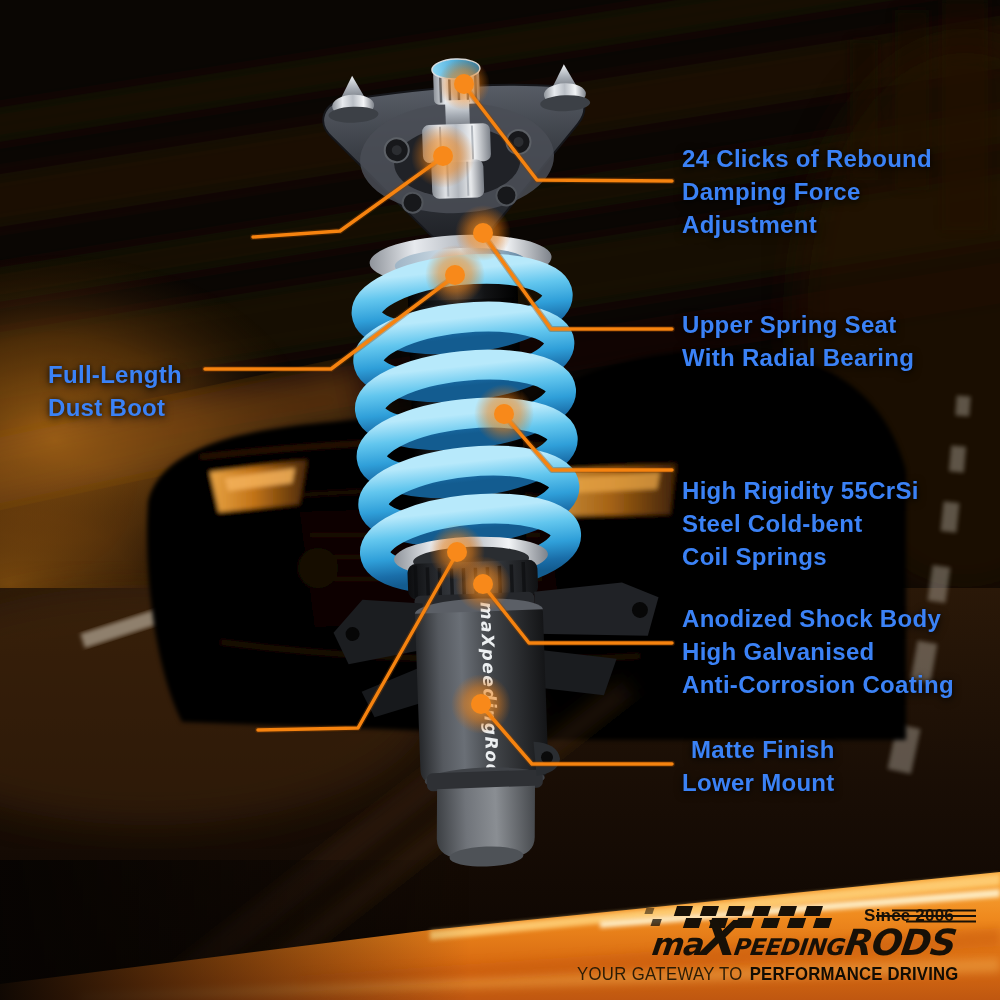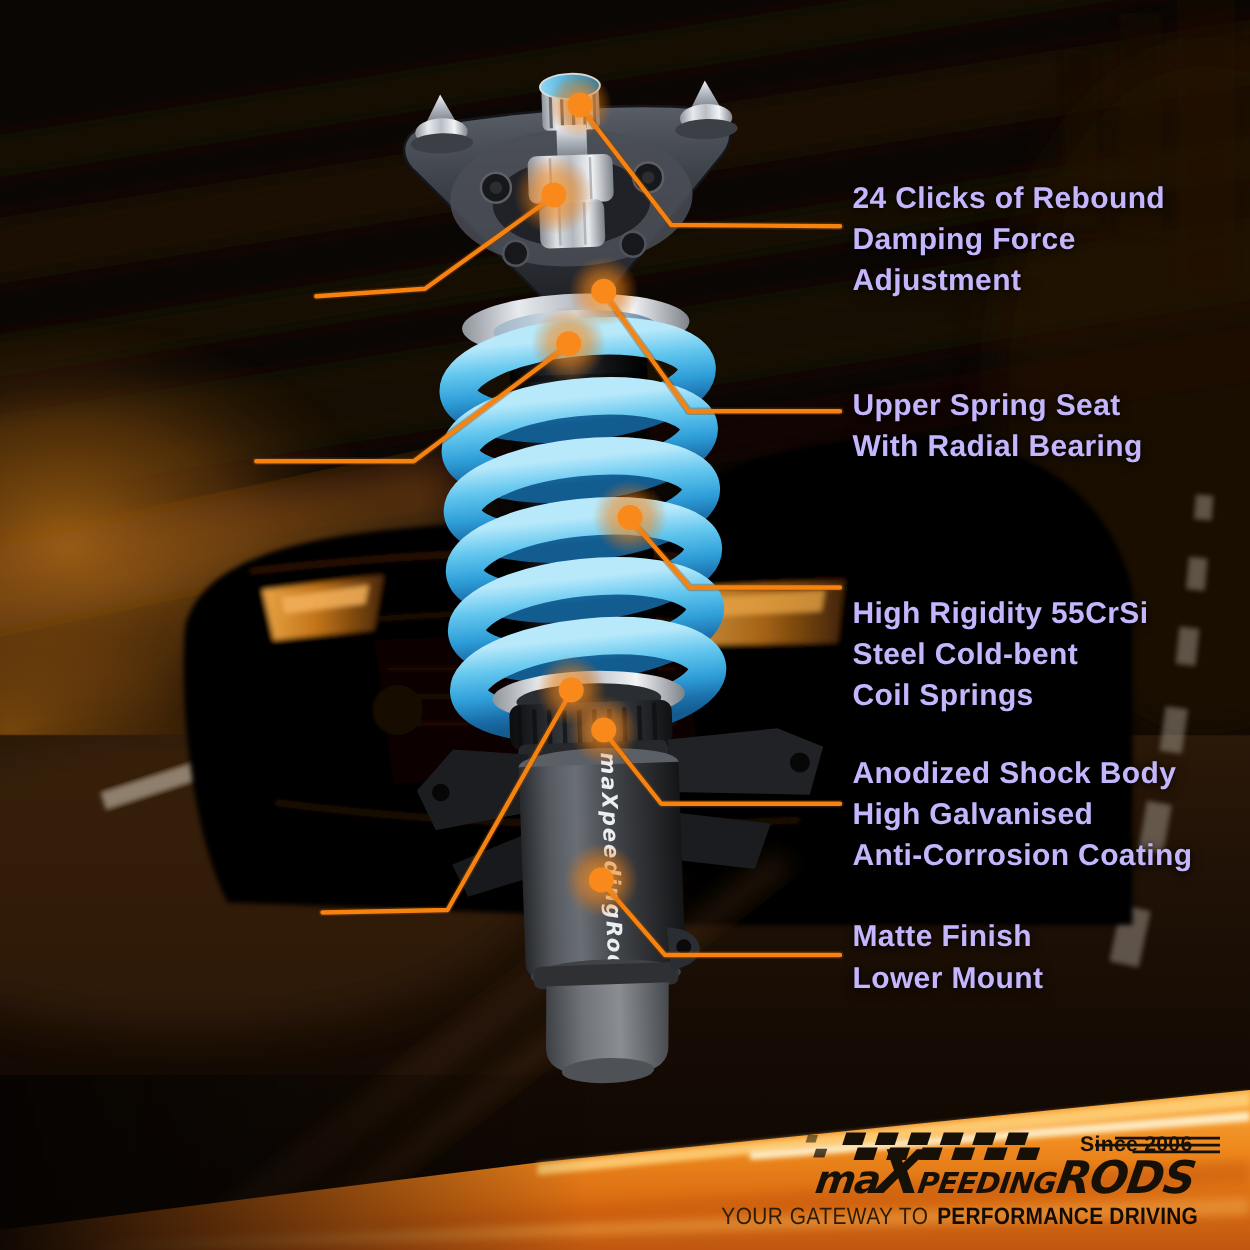--- a/index.html
+++ b/index.html
@@ -1,19 +1,19 @@
 <!DOCTYPE html>
 <html><head>
 <meta charset="utf-8">
 <style>
   html,body{margin:0;padding:0;background:#000;}
   .stage{position:relative;width:1000px;height:1000px;overflow:hidden;background:#070402;
          font-family:"Liberation Sans",sans-serif;}
   .stage svg{position:absolute;left:0;top:0;}
-  .label{position:absolute;color:#c4b5fd;font:700 24px/33px "Liberation Sans",sans-serif;
+  .label{position:absolute;color:#3b82f6;font:700 24px/33px "Liberation Sans",sans-serif;
          letter-spacing:.3px;white-space:pre-line;
          text-shadow:0 2px 9px rgba(0,0,0,.8),0 0 4px rgba(0,0,0,.45);z-index:6;}
   
   .logo{position:absolute;left:598px;top:901px;width:360px;height:92px;z-index:8;color:#171007;}
   .logo .since-row{position:absolute;right:4px;top:6px;display:flex;align-items:center;gap:6px;}
   .logo .since{font:600 17px/18px "Liberation Sans",sans-serif;letter-spacing:.2px;}
   .logo .checker{position:absolute;left:46px;top:2px;}
   .wordmark{position:absolute;right:2px;top:20px;display:flex;align-items:baseline;
             transform:skewX(-8deg);white-space:nowrap;}
   .wm-ma{font:800 31px/31px "DejaVu Sans",sans-serif;font-style:italic;letter-spacing:-1px;}
@@ -358,27 +358,29 @@
           <circle cx="481" cy="704" r="10" fill="#f8891a"></circle>
         </g>
     </g>
   </svg>
 
   <div class="label" style="left:682px;top:142px;">24 Clicks of Rebound
 Damping Force
 Adjustment</div>
   <div class="label" style="left:682px;top:308px;">Upper Spring Seat
 With Radial Bearing</div>
+  <div class="label" style="left:48px;top:358px;">Full-Length
+Dust Boot</div>
   <div class="label" style="left:682px;top:428px;margin-top:46px;">High Rigidity 55CrSi
 Steel Cold-bent
 Coil Springs</div>
   <div class="label" style="left:682px;top:602px;">Anodized Shock Body
 High Galvanised
 Anti-Corrosion Coating</div>
-  <div class="label" style="left:682px;top:733px;">Matte Finish
+  <div class="label" style="left:682px;top:733px;text-align:right;">Matte Finish
 Lower Mount</div>
 
   <div class="logo">
     <svg class="checker" width="190" height="30">
       <g fill="#171007" transform="skewX(-18)">
         <rect x="14" y="16" width="9" height="7" opacity=".75"></rect>
           <rect x="4" y="5" width="8" height="6" opacity=".55"></rect>
         <rect x="34" y="3" width="16" height="10"></rect>
           <rect x="60" y="3" width="16" height="10"></rect>
         <rect x="86" y="3" width="16" height="10"></rect>

